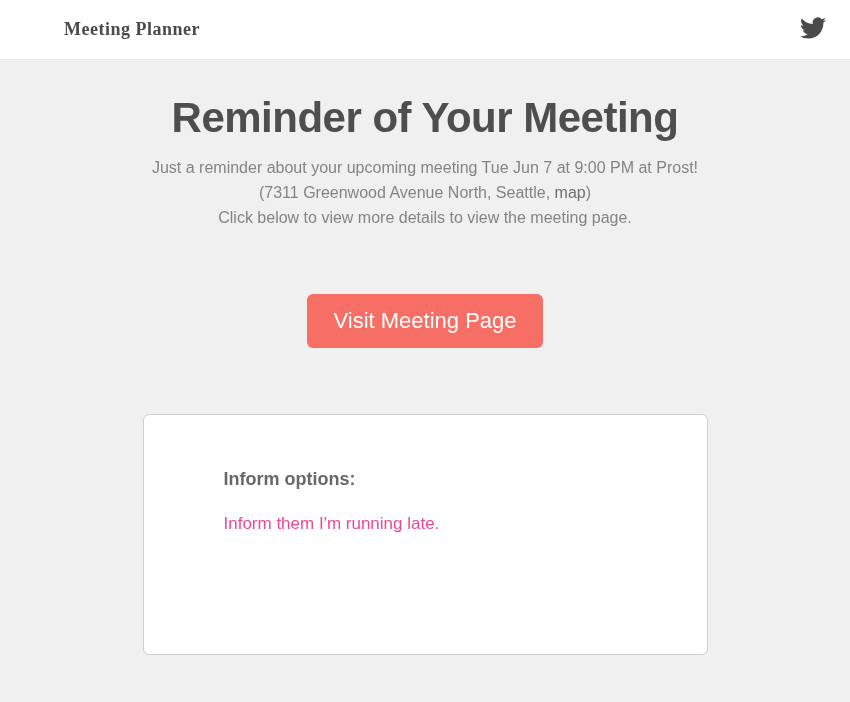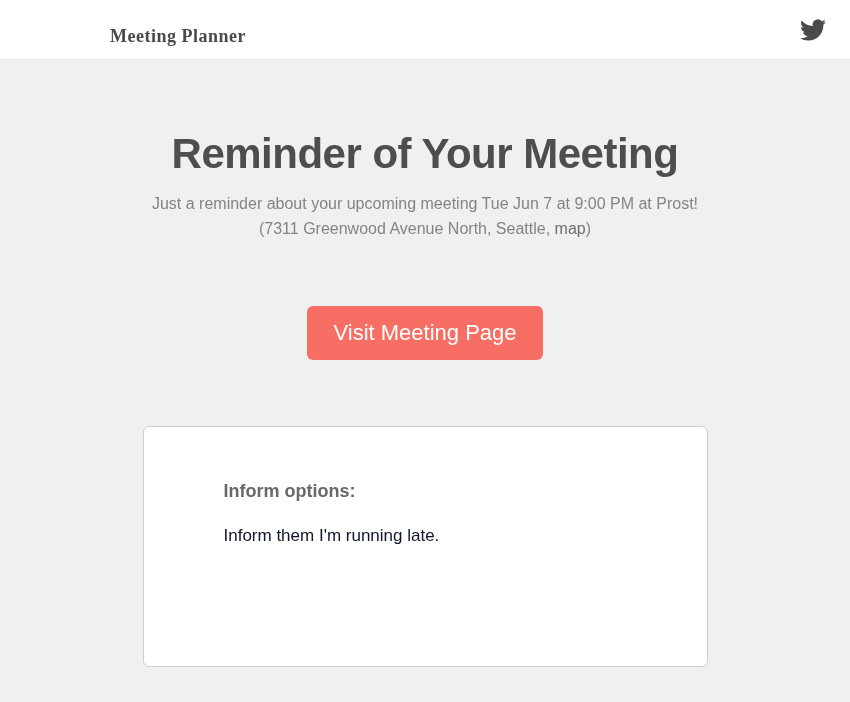--- a/index.html
+++ b/index.html
@@ -10,41 +10,41 @@
     body {
       font-family: -apple-system, BlinkMacSystemFont, "Helvetica Neue", Helvetica, Arial, sans-serif;
       width: 850px;
       height: 702px;
       background: #ffffff;
       overflow: hidden;
     }
     .header {
       display: flex;
       justify-content: space-between;
-      align-items: flex-end;
-      padding: 12px 24px 12px 110px;
+      align-items: center;
+      padding: 12px 24px 12px 64px;
       background: #ffffff;
       border-bottom: 1px solid #e8e8e8;
       height: 60px;
     }
     .brand {
       font-family: Georgia, "Times New Roman", serif;
       font-weight: 900;
       font-size: 18px;
       color: #4a4a4a;
       letter-spacing: 0.5px;
     }
     .twitter-icon {
       width: 26px;
       height: 26px;
       fill: #4a4a4a;
     }
     .main {
       background: #f0f0f0;
-      padding: 70px 0 0 0;
+      padding: 34px 0 0 0;
       height: 642px;
       text-align: center;
     }
     .page-title {
       font-size: 42px;
       font-weight: 700;
       color: #4e4e4e;
       margin-bottom: 14px;
       letter-spacing: -0.5px;
     }
@@ -82,41 +82,42 @@
       text-align: left;
     }
     .options-heading {
       font-size: 18px;
       font-weight: 700;
       color: #686868;
       margin-bottom: 24px;
     }
     .option-item {
       font-size: 17px;
-      color: #0f172a;
+      color: #ec4899;
       font-weight: 400;
     }
   </style>
 </head>
 <body>
 
 <div class="header">
   <div class="brand">Meeting Planner</div>
   <span>
     <svg class="twitter-icon" viewBox="0 0 24 24">
       <path d="M23.953 4.57a10 10 0 01-2.825.775 4.958 4.958 0 002.163-2.723 9.99 9.99 0 01-3.127 1.195 4.92 4.92 0 00-8.384 4.482C7.69 8.095 4.067 6.13 1.64 3.162a4.822 4.822 0 00-.666 2.475c0 1.71.87 3.213 2.188 4.096a4.904 4.904 0 01-2.228-.616v.06a4.923 4.923 0 003.946 4.827 4.996 4.996 0 01-2.212.085 4.936 4.936 0 004.604 3.417 9.867 9.867 0 01-6.102 2.105c-.39 0-.779-.023-1.17-.067a13.995 13.995 0 007.557 2.209c9.053 0 13.998-7.496 13.998-13.985 0-.21 0-.42-.015-.63A9.935 9.935 0 0024 4.59z"></path>
     </svg>
   </span>
 </div>
 
 <div class="main">
   <h1 class="page-title">Reminder of Your Meeting</h1>
   <p class="subtitle">
     <span>Just a reminder about your upcoming meeting Tue Jun 7 at 9:00 PM  at Prost!  (7311 Greenwood Avenue North, Seattle, </span><a href="#" class="map-link">map</a><span>)</span>
     <br>
+    <span>Click below to view more details to view the meeting page.</span>
   </p>
   <button class="cta-button">Visit Meeting Page</button>
 
   <div class="options-card">
     <div class="options-heading">Inform options:</div>
     <div class="option-item">Inform them I'm running late.</div>
   </div>
 </div>
 
 </body></html>

